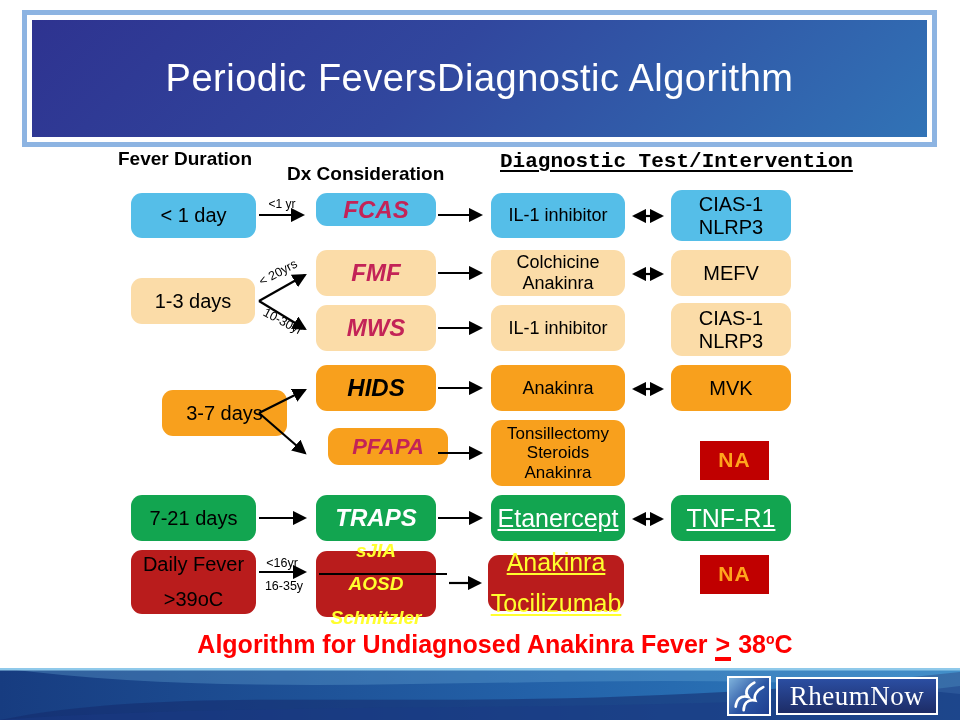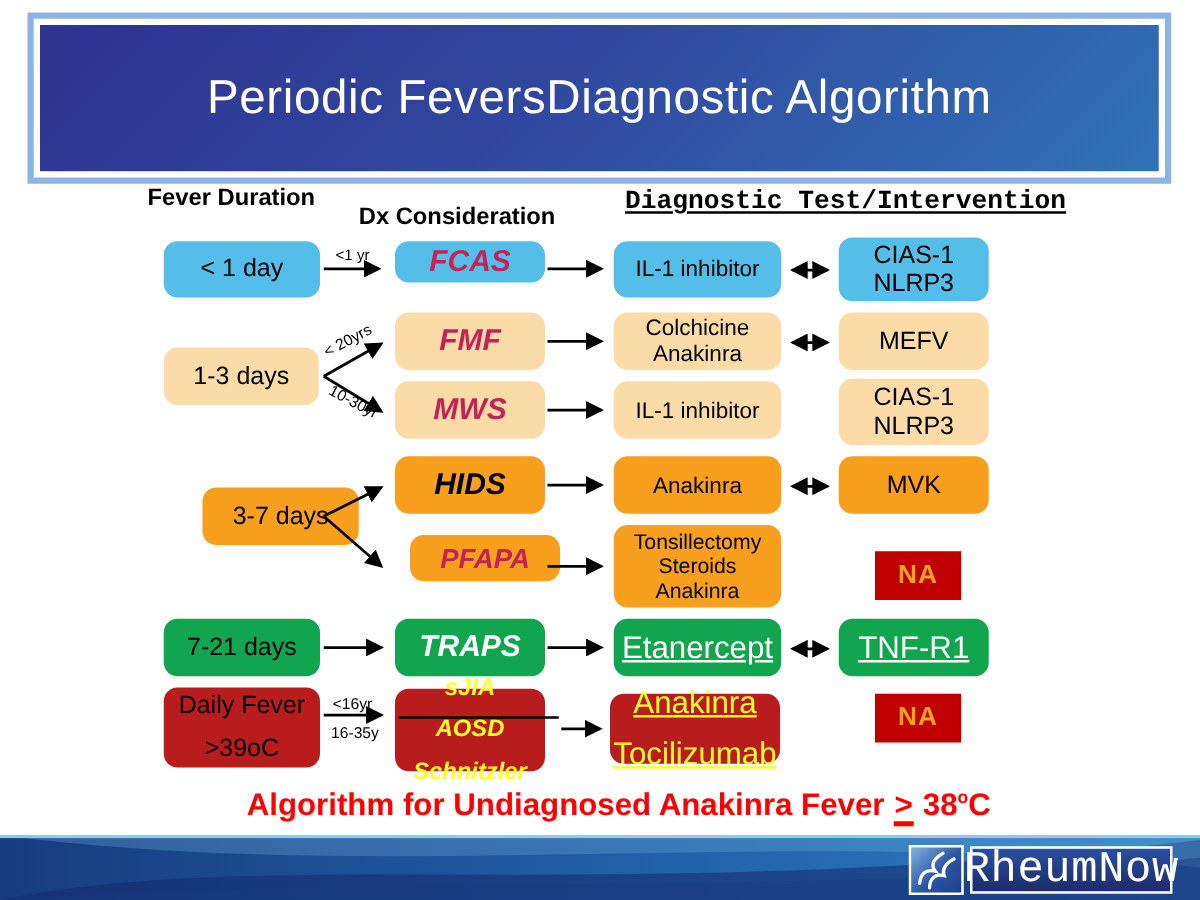--- a/index.html
+++ b/index.html
@@ -51,22 +51,22 @@
   .footer-note .deg{font-size:14px;vertical-align:super;line-height:0;}
 
   
   .bottom-bar{position:absolute;left:0;top:668px;width:960px;height:52px;}
   .logo-icon{position:absolute;left:727px;top:676px;width:44px;height:40px;box-sizing:border-box;
              border:2px solid #fff;background:linear-gradient(135deg,#7FB3DC 0%,#2B55A4 55%,#1E3E8F 100%);
              display:flex;align-items:center;justify-content:center;}
   .logo-name{position:absolute;left:776px;top:677px;width:162px;height:38px;box-sizing:border-box;
              border:2px solid #fff;background:linear-gradient(180deg,#2B4EA2 0%,#1D2C66 100%);
              display:flex;align-items:center;justify-content:center;}
-  .logo-name span{color:#fff;font-family:Liberation Mono, monospace;
-                  font-size:35px;line-height:1;letter-spacing:.5px;}
+  .logo-name span{color:#fff;font-family:Liberation Serif, serif;
+                  font-size:27px;line-height:1;letter-spacing:.5px;}
 </style>
 </head>
 <body>
 
 <div id="slide">
 
   <div class="title-outer">
     <div class="title-white">
       <div class="title-panel">
         <div class="title-line">Periodic Fevers</div>

